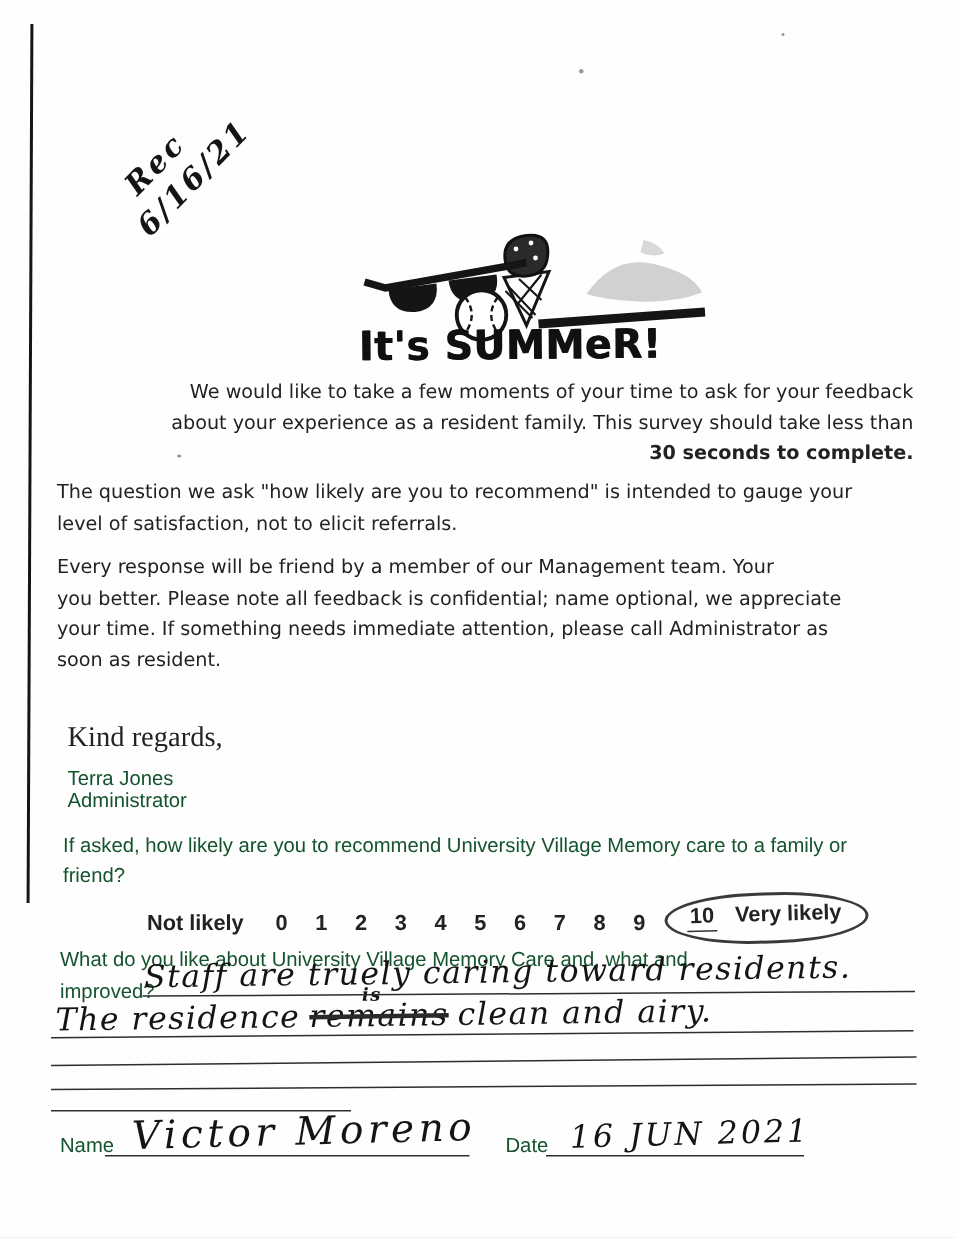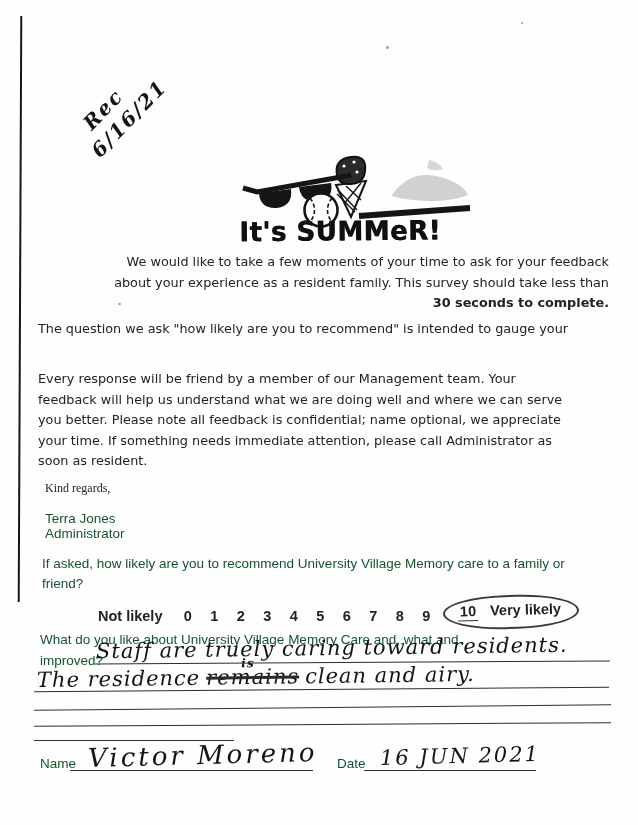--- a/index.html
+++ b/index.html
@@ -4,21 +4,21 @@
 <style>
   html,body { margin:0; padding:0; background:#e8e8e8; }
   .page {
     position:relative; width:638px; height:825px; margin:0 auto;
     background:#fefefe; overflow:hidden;
     font-family:"Liberation Sans", sans-serif; color:#1c1c1c;
   }
   .abs { position:absolute; }
   .comic { font-family:"DejaVu Sans", sans-serif; font-size:12.8px; line-height:20.5px; white-space:nowrap; color:#222; }
   .arial { font-family:"Liberation Sans", sans-serif; font-size:13.5px; line-height:20px; white-space:nowrap; color:#14532d; }
-  .serif { font-family:"Liberation Serif", serif; font-size:12px; color:#222; }
+  .serif { font-family:"Liberation Serif", serif; font-size:19px; color:#222; }
   .hw { font-family:"DejaVu Serif", serif; font-style:italic; color:#141414; white-space:nowrap; }
 
   .scan-line { left:19px; top:16px; width:2px; height:586px; background:#161616; transform:rotate(0.25deg); }
   .speck { position:absolute; background:#9a9a9a; border-radius:50%; }
 
   .rec-note { left:78px; top:118px; transform:rotate(-46deg); transform-origin:0 0;
               font-size:20px; line-height:25px; letter-spacing:2px; font-weight:bold; }
   .rec-note div:nth-child(2){ margin-left:-14px; }
 
   .banner-svg { left:233px; top:148px; }
@@ -114,25 +114,25 @@
   <div class="abs banner-title">It's SUMMeR!</div>
 
   <div class="abs intro">
     <span class="comic">We would like to take a few moments of your time to ask for your feedback</span>
     <span class="comic">about your experience as a resident family. This survey should take less than</span>
     <span class="comic bold">30 seconds to complete.</span>
   </div>
 
   <div class="abs para-gauge">
     <div class="comic">The question we ask "how likely are you to recommend" is intended to gauge your</div>
+    <div class="comic">level of satisfaction, not to elicit referrals.</div>
   </div>
 
   <div class="abs para-response">
     <div class="comic">Every response will be friend by a member of our Management team. Your</div>
-    <div class="comic">feedback will help us understand what we are doing well and where we can serve</div>
     <div class="comic">you better. Please note all feedback is confidential; name optional, we appreciate</div>
     <div class="comic">your time.  If something needs immediate attention, please call Administrator as</div>
     <div class="comic">soon as resident.</div>
   </div>
 
   <div class="abs serif closing">Kind regards,</div>
   <div class="abs arial sig-name">Terra Jones</div>
   <div class="abs arial sig-title">Administrator</div>
 
   <div class="abs q-recommend">

